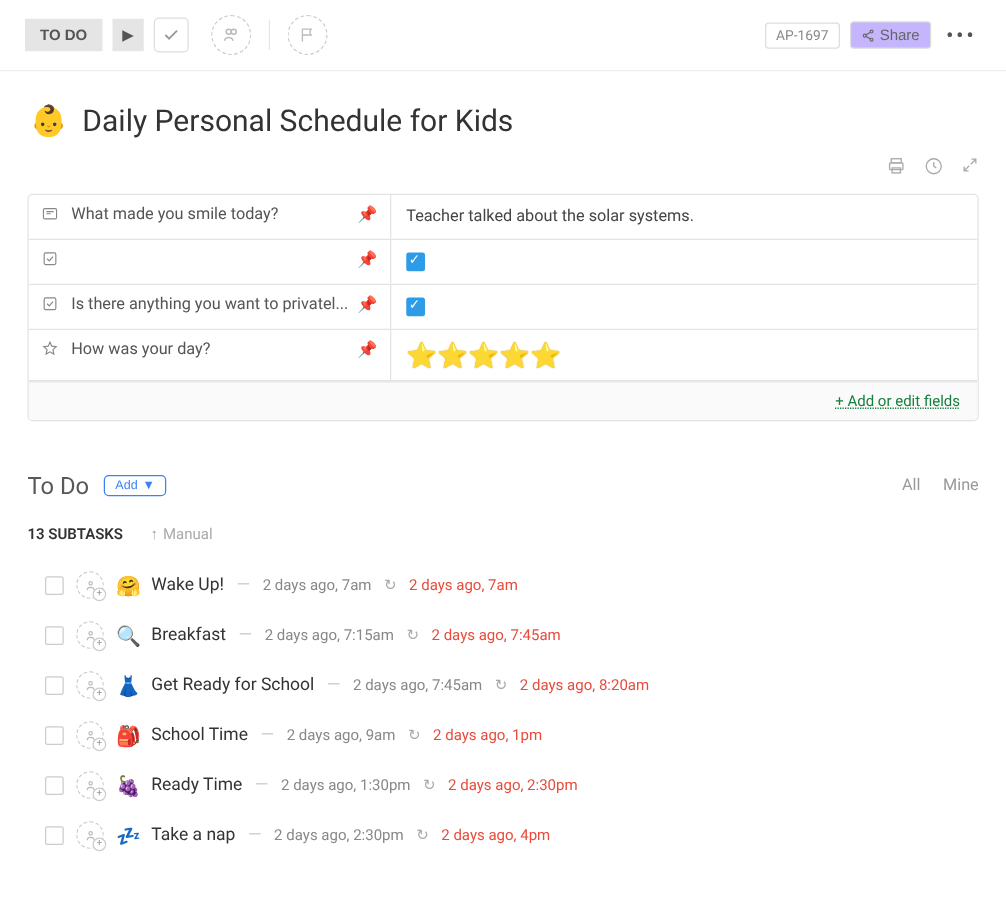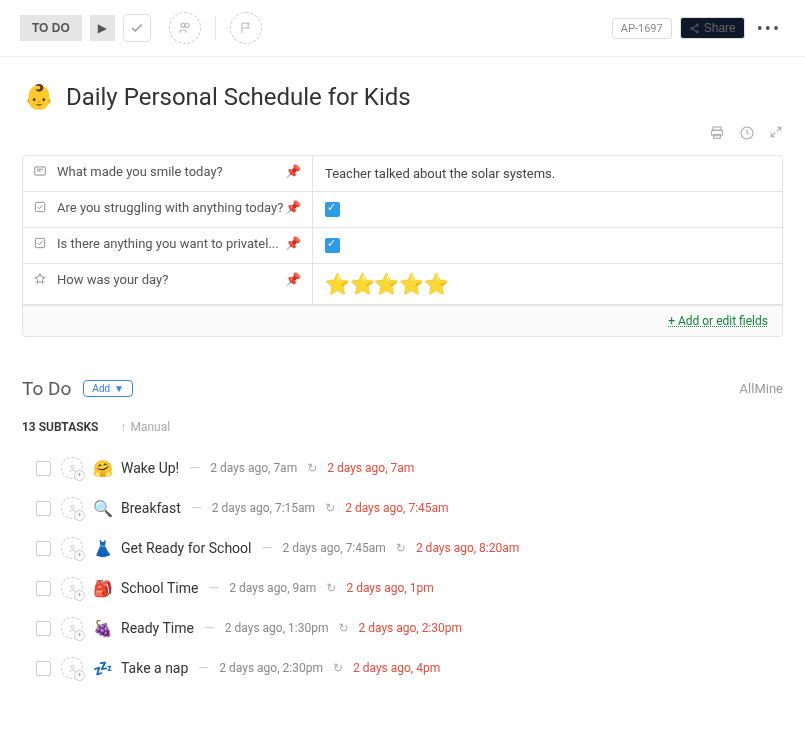--- a/index.html
+++ b/index.html
@@ -7,21 +7,21 @@
     
     
     .header-bar { display: flex; align-items: center; padding: 12px 20px; border-bottom: 1px solid #eee; gap: 8px; }
     .status-btn { background: #e5e5e5; color: #555; font-weight: 600; font-size: 12px; padding: 6px 12px; border: none; cursor: pointer; }
     .status-arrow { background: #e5e5e5; color: #555; padding: 6px 8px; border: none; cursor: pointer; font-size: 12px; }
     .sq-btn { width: 28px; height: 28px; border: 1px solid #ddd; border-radius: 4px; background: #fff; display: flex; align-items: center; justify-content: center; cursor: pointer; color: #999; }
     .circ-btn { width: 32px; height: 32px; border: 1px dashed #ccc; border-radius: 50%; background: #fff; display: flex; align-items: center; justify-content: center; cursor: pointer; color: #bbb; }
     .divider-v { width: 1px; height: 24px; background: #e5e5e5; margin: 0 6px; }
     .flex-spacer { flex: 1; }
     .id-badge { border: 1px solid #ddd; border-radius: 3px; padding: 3px 8px; font-size: 11px; color: #888; margin-left: 24px; }
-    .share-btn { border: 1px solid #ddd; border-radius: 3px; padding: 3px 8px; font-size: 12px; color: #666; display: flex; gap: 4px; align-items: center; cursor: pointer; background: #0f172a; }
+    .share-btn { border: 1px solid #ddd; border-radius: 3px; padding: 3px 8px; font-size: 12px; color: #666; display: flex; gap: 4px; align-items: center; cursor: pointer; background: #c4b5fd; }
     .dots { font-size: 18px; color: #555; letter-spacing: 2px; cursor: pointer; padding: 0 4px; }
     
     
     .title-row { display: flex; align-items: center; gap: 12px; padding: 26px 24px 8px; }
     .title-emoji { font-size: 24px; }
     .title-text { font-size: 24px; font-weight: 400; color: #333; }
     .actions-row { display: flex; justify-content: flex-end; gap: 14px; padding: 6px 22px 14px; color: #aaa; }
     .actions-row span { cursor: pointer; }
     
     
@@ -36,21 +36,21 @@
     .chk { width: 15px; height: 15px; background: #2e9be6; border-radius: 2px; position: relative; }
     .chk::after { content: "✓"; color: #fff; font-size: 11px; position: absolute; left: 2px; top: -1px; }
     .stars { display: flex; gap: 0; }
     .star { color: #f5b800; font-size: 20px; text-shadow: 0 0 1px #cc9900; }
     .fields-footer { background: #fafafa; text-align: right; padding: 8px 14px; font-size: 12px; color: #15803d; border-top: 1px solid #e3e3e3; text-decoration: underline dotted; cursor: pointer; }
     
     
     .section-hdr { display: flex; align-items: center; padding: 40px 22px 14px; gap: 12px; }
     .section-title { font-size: 19px; font-weight: 400; color: #58595b; }
     .add-btn { border: 1px solid #3b82f6; color: #3b82f6; background: #fff; border-radius: 4px; padding: 2px 8px; font-size: 10px; cursor: pointer; display: flex; gap: 4px; align-items: center; }
-    .filter-links { color: #999; font-size: 13px; display: flex; gap: 0; }
+    .filter-links { color: #999; font-size: 13px; display: flex; gap: 18px; }
     .filter-links span { cursor: pointer; }
     
     .subtask-meta { display: flex; gap: 22px; padding: 6px 22px 14px; font-size: 12px; color: #333; font-weight: 600; }
     .sort-label { color: #aaa; font-weight: 400; display: flex; gap: 4px; }
     
     
     .subtasks { padding: 0 22px; }
     .subtask { display: flex; align-items: center; gap: 10px; padding: 9px 14px; font-size: 14px; }
     .sub-chk { width: 15px; height: 15px; border: 1.5px solid #ccc; border-radius: 2px; cursor: pointer; }
     .assign-slot { width: 22px; height: 22px; border: 1px dashed #ccc; border-radius: 50%; display: flex; align-items: center; justify-content: center; color: #bbb; font-size: 11px; position: relative; }
@@ -145,21 +145,20 @@
     </div>
 
     <div class="field-row">
       <div class="field-label-cell">
         <span class="field-icon">
           <svg width="14" height="14" viewBox="0 0 24 24" fill="none" stroke="currentColor" stroke-width="1.6">
               <rect x="4" y="4" width="16" height="16" rx="2"></rect>
               <path d="M8 12l3 3 5-6"></path>
             </svg>
         </span>
-        <span>Are you struggling with anything today?</span>
         <span class="pin">📌</span>
       </div>
       <div class="field-value-cell">
           <div class="chk"></div>
         </div>
     </div>
 
     <div class="field-row">
       <div class="field-label-cell">
         <span class="field-icon">

